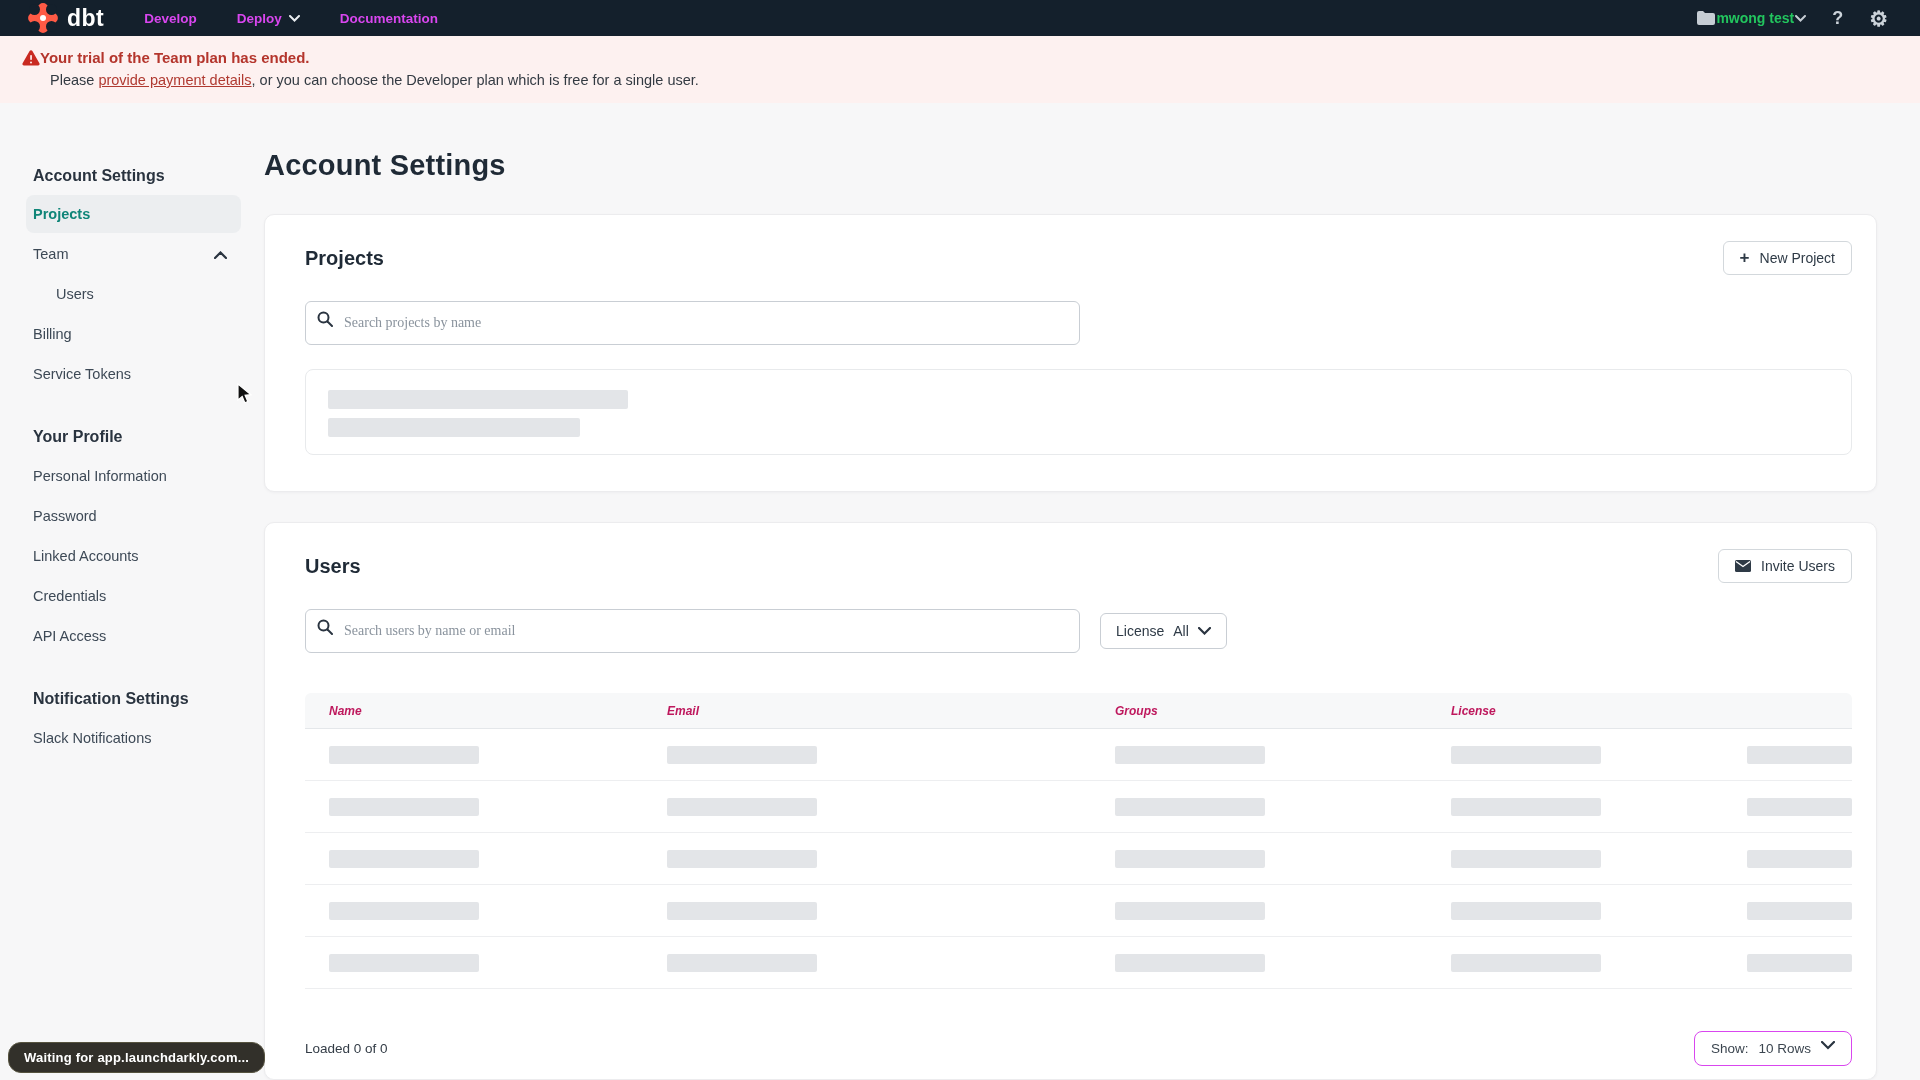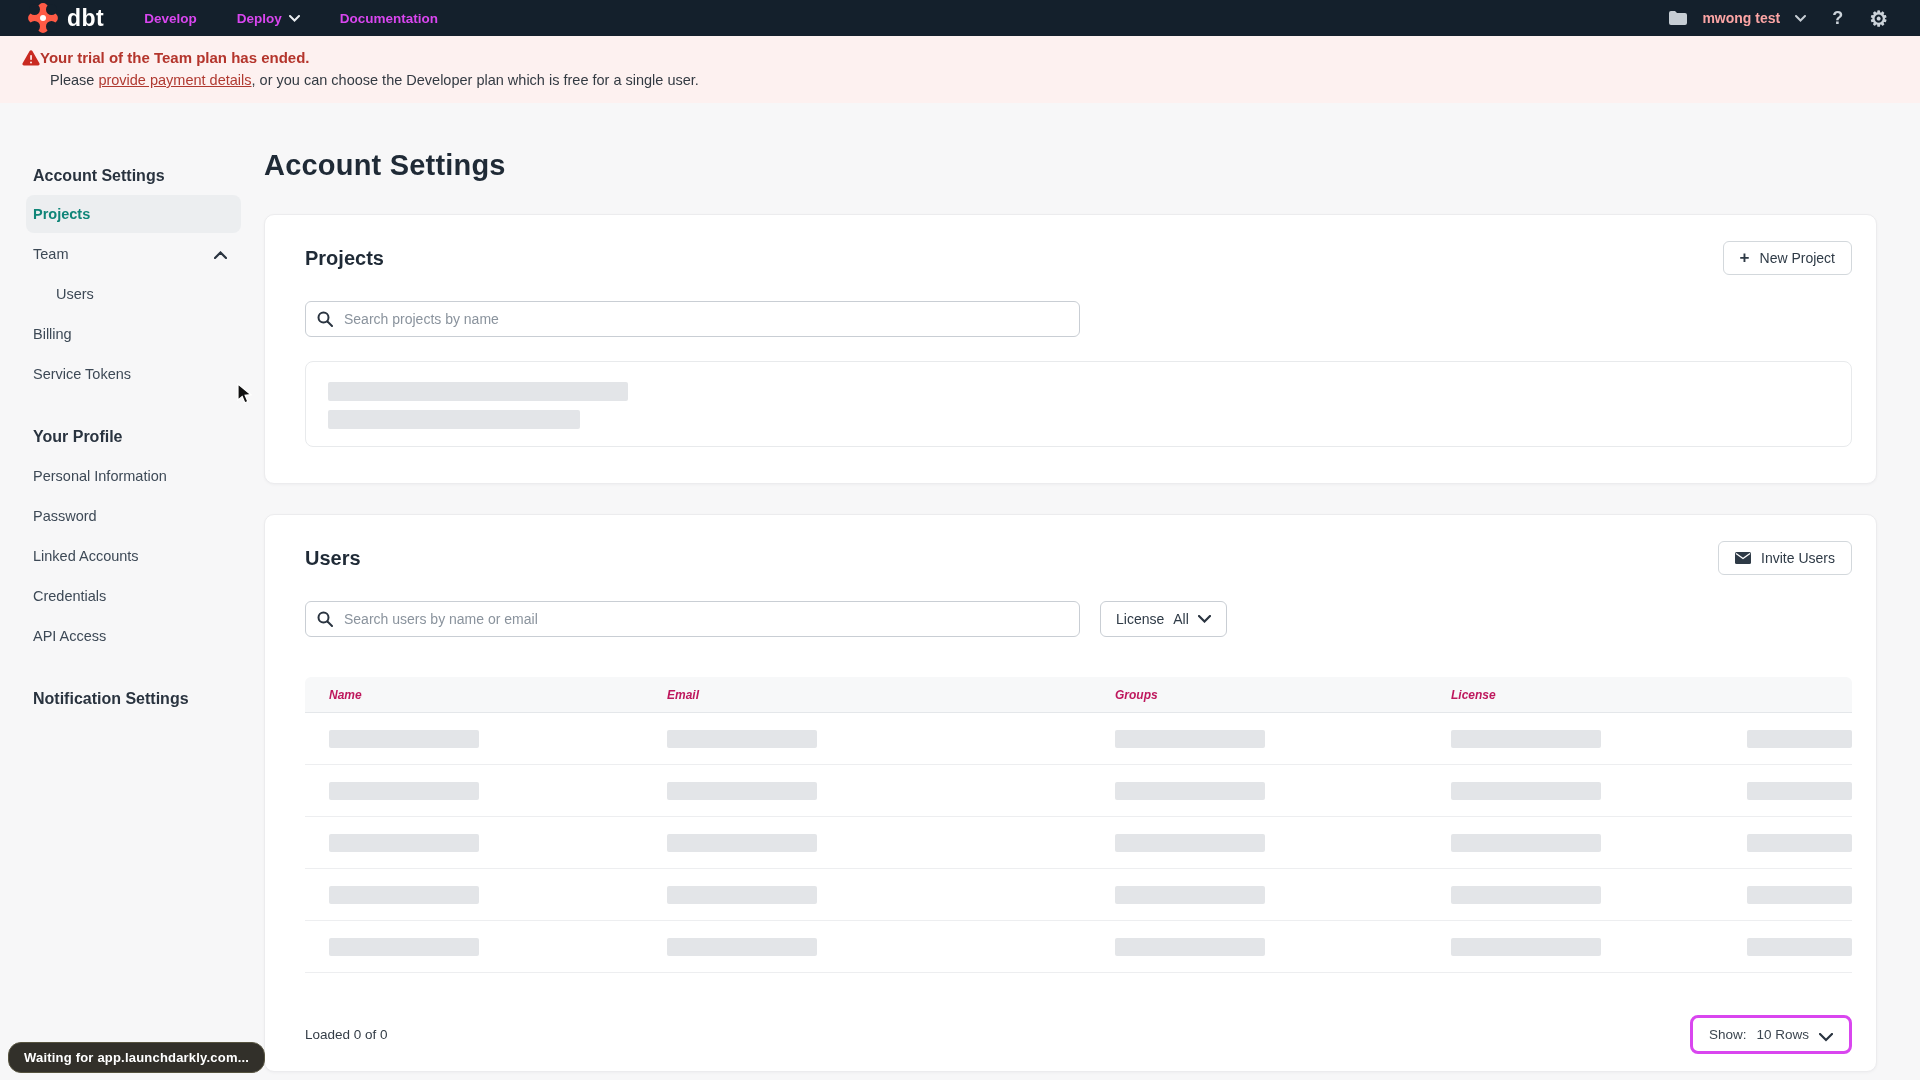--- a/index.html
+++ b/index.html
@@ -24,21 +24,21 @@
   }
   .pinwheel .notch { position:absolute; width:11px; height:11px; border-radius:50%; background:#14202c; }
   .pinwheel .n1 { left:18px; top:1px; } .pinwheel .n2 { left:18px; top:18px; }
   .pinwheel .n3 { left:1px;  top:18px; } .pinwheel .n4 { left:1px;  top:1px; }
   .pinwheel .dot { position:absolute; left:12px; top:12px; width:6px; height:6px; border-radius:50%; background:#fff; }
   .logo-text { color:#fff; font-size:23px; font-weight:700; letter-spacing:.5px; }
   .nav-menu { display:flex; align-items:center; gap:40px; }
   .nav-item { display:flex; align-items:center; gap:7px; color:#d946ef; font-size:13.5px; font-weight:700; cursor:pointer; }
   .nav-item svg { margin-top:1px; }
   .nav-right { margin-left:auto; display:flex; align-items:center; gap:26px; }
-  .account-switcher { display:flex; align-items:center; gap:15px; color:#fca5a5; font-size:14px; font-weight:700; cursor:pointer; }
+  .account-switcher { display:flex; align-items:center; gap:1px; color:#22c55e; font-size:14px; font-weight:700; cursor:pointer; }
   .icon-btn { color:#ccd3da; font-size:18px; font-weight:700; cursor:pointer; line-height:1; }
   .gear { font-size:21px; }
 
   
   .banner { background:#fdf1f0; padding:13px 0 15px 22px; }
   .banner-row1 { display:flex; align-items:center; gap:0; }
   .banner-title { color:#b4352c; font-size:15px; font-weight:700; }
   .banner-row2 { margin:6px 0 0 28px; font-size:14.5px; color:#333a42; }
   .banner-link { color:#b03a31; text-decoration:underline; cursor:pointer; }
 
@@ -72,23 +72,23 @@
     display:flex; align-items:center; gap:10px; height:34px; padding:0 16px;
     background:#fff; border:1px solid #d3d8dc; border-radius:6px;
     font-size:14px; color:#2e3a46; cursor:pointer; font-family:inherit;
   }
   .btn .plus { font-size:17px; font-weight:700; line-height:1; margin-top:-1px; }
 
   .search-row { display:flex; align-items:center; margin-top:26px; }
   .search-wrap { position:relative; width:775px; }
   .search-wrap svg { position:absolute; left:12px; top:10px; }
   .search-input {
-    width:100%; height:36px; border:1px solid #c9ced4; border-radius:6px;
+    width:100%; height:44px; border:1px solid #c9ced4; border-radius:6px;
     padding:0 12px 0 38px; font-size:14px; color:#2a3440; background:#fff; outline:none;
-    font-family:Liberation Sans, sans-serif;
+    font-family:Liberation Serif, serif;
   }
   .search-input::placeholder { color:#8a939d; }
 
   .filter-btn {
     margin-left:20px; height:36px; display:flex; align-items:center; gap:9px;
     border:1px solid #c9ced4; border-radius:6px; padding:0 15px; background:#fff;
     font-size:14px; color:#2e3a46; cursor:pointer; font-family:inherit;
   }
 
   
@@ -111,21 +111,21 @@
     display:grid; grid-template-columns:338px 448px 336px 296px 1fr;
     height:52px; align-items:center; border-bottom:1px solid #edeef0;
   }
   .t-cell { padding-left:24px; }
   .t-cell .sk-bar { height:18px; width:150px; }
   .t-cell:last-child .sk-bar { width:105px; }
 
   .table-footer { display:flex; align-items:center; justify-content:space-between; margin-top:42px; }
   .loaded-text { font-size:13.5px; color:#333c46; }
   .show-btn {
-    display:flex; align-items:flex-end; gap:10px; border:3px solid #d946ef; border-radius:8px;
+    display:flex; align-items:flex-start; gap:10px; border:1px solid #d946ef; border-radius:8px;
     background:#fff; padding:9px 16px; font-size:13.5px; color:#3c4650; cursor:pointer; font-family:inherit;
   }
   .show-label { color:#3c4650; }
 
   
   .status-pill {
     position:absolute; left:8px; bottom:7px; background:#32302a; color:#fff;
     font-size:13px; font-weight:700; padding:7px 15px; border-radius:13px;
     border:1px solid #56533f; letter-spacing:.2px;
   }
@@ -230,20 +230,23 @@
       <div class="side-item">
         <span>Credentials</span>
       </div>
       <div class="side-item">
         <span>API Access</span>
       </div>
     </div>
 
     <div class="side-section">
       <div class="side-heading">Notification Settings</div>
+      <div class="side-item">
+        <span>Slack Notifications</span>
+      </div>
     </div>
   </aside>
 
   <main class="main">
     <h1 class="page-title">Account Settings</h1>
 
     <section class="card projects-card">
       <div class="card-header">
         <h2 class="card-title">Projects</h2>
         <button class="btn">

